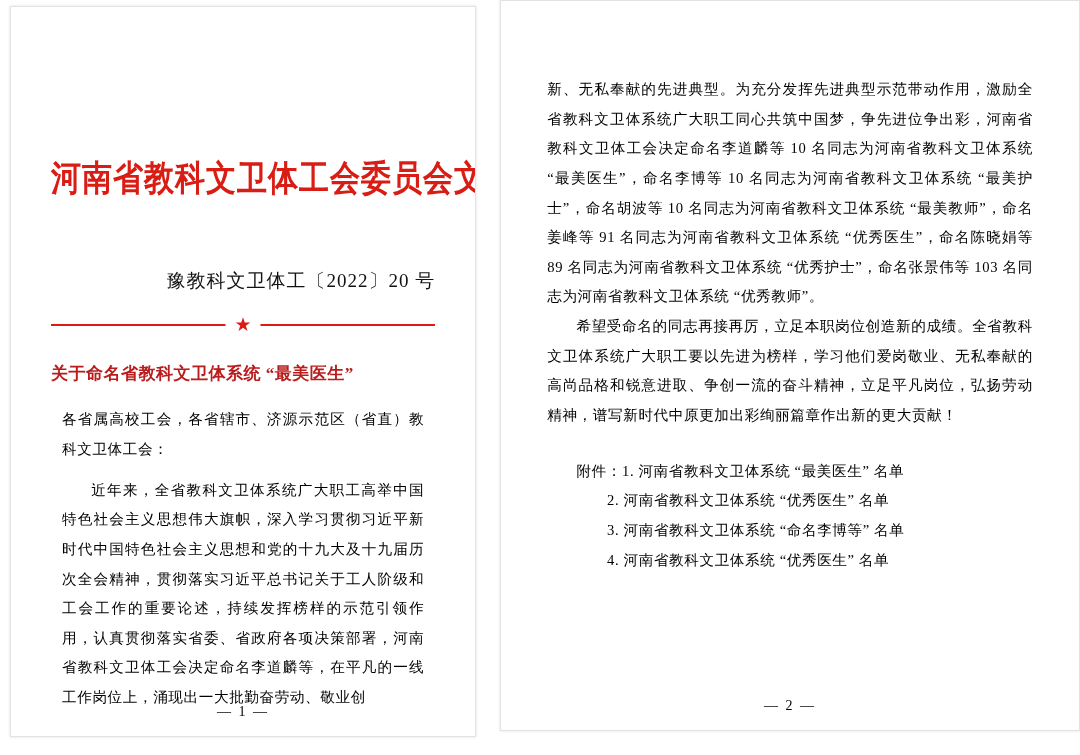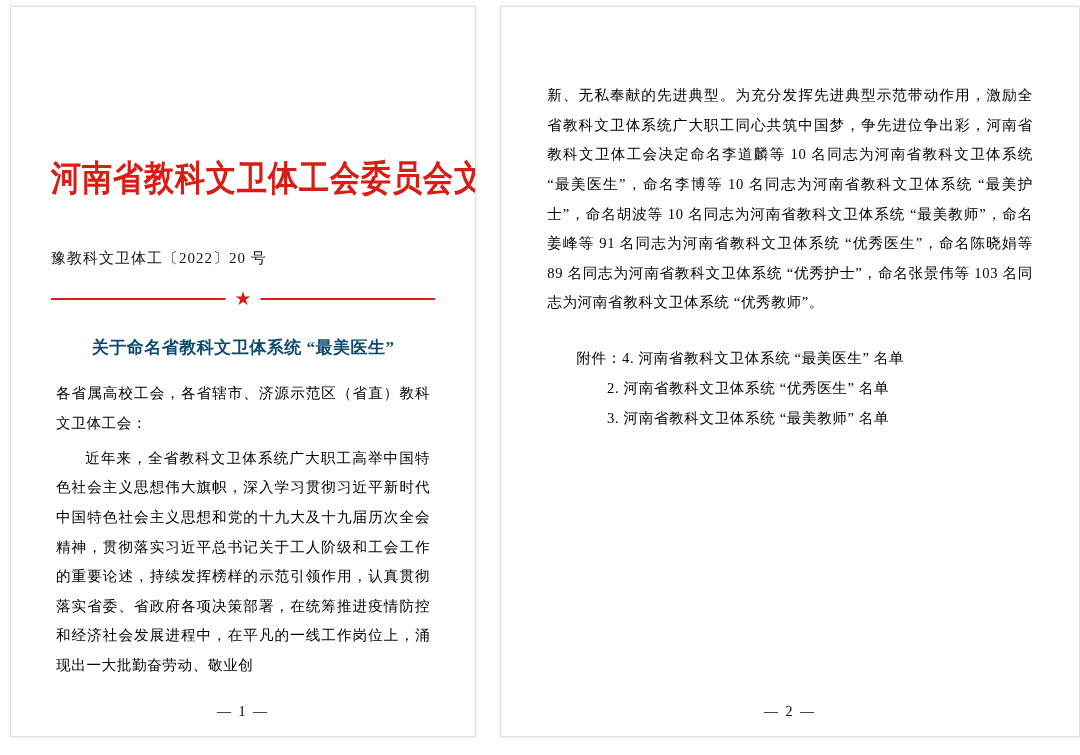--- a/index.html
+++ b/index.html
@@ -31,44 +31,44 @@
     width: 468px;
     height: 731px;
     margin: 6px 0 0 10px;
     border: 1px solid #e2e2e2;
     box-shadow: 0 0 3px rgba(0,0,0,0.12);
     padding: 0 40px;
   }
   .page-right {
     width: 582px;
     height: 731px;
-    margin: 6px 0 0 8px;
+    margin: 0 0 0 8px;
     border: 1px solid #e2e2e2;
     box-shadow: 0 0 3px rgba(0,0,0,0.12);
     padding: 0 46px;
   }
 
   
   .masthead {
     margin-top: 150px;
     text-align: center;
     color: #d91c14;
     font-family: "Liberation Serif", serif;
     font-weight: bold;
     font-size: 30px;
     letter-spacing: 1px;
     line-height: 1.2;
     white-space: nowrap;
     transform: scaleY(1.18);
     transform-origin: center top;
   }
   .doc-number {
-    margin-top: 56px;
-    text-align: left;
-    font-size: 15px;
+    margin-top: 75px;
+    text-align: right;
+    font-size: 19px;
     color: #111;
     letter-spacing: 1px;
   }
   .star-rule {
     margin-top: 22px;
     position: relative;
     height: 16px;
   }
   .star-rule .line {
     position: absolute;
@@ -84,37 +84,37 @@
     top: -1px;
     transform: translateX(-50%);
     color: #d91c14;
     font-size: 19px;
     line-height: 19px;
     background: #fff;
     padding: 0 9px;
   }
   .doc-title {
     margin-top: 26px;
-    text-align: center;
+    text-align: left;
     font-size: 17px;
     font-weight: bold;
     line-height: 1.85;
-    color: #0c4a6e;
+    color: #b91c1c;
     letter-spacing: 0.5px;
   }
   .body-text {
     margin-top: 16px;
     font-size: 14.6px;
     line-height: 2.03;
     color: #000;
     text-align: justify;
     letter-spacing: 0.6px;
   }
   .body-text p {
-    margin: 5px;
+    margin: 11px;
   }
   .indent2 { text-indent: 2em; }
   .page-num {
     position: absolute;
     bottom: 16px;
     left: 0;
     right: 0;
     text-align: center;
     font-size: 14px;
     color: #000;
@@ -159,43 +159,48 @@
       <div class="line"></div>
       <div class="star">★</div>
     </div>
 
     <div class="doc-title">
       <div>关于命名省教科文卫体系统 “最美医生”</div>
     </div>
 
     <div class="body-text">
       <p>各省属高校工会，各省辖市、济源示范区（省直）教科文卫体工会：</p>
-      <p class="indent2">近年来，全省教科文卫体系统广大职工高举中国特色社会主义思想伟大旗帜，深入学习贯彻习近平新时代中国特色社会主义思想和党的十九大及十九届历次全会精神，贯彻落实习近平总书记关于工人阶级和工会工作的重要论述，持续发挥榜样的示范引领作用，认真贯彻落实省委、省政府各项决策部署，在统筹推进疫情防控和经济社会发展进程中，在平凡的一线工作岗位上，涌现出一大批勤奋劳动、敬业创</p>
+      <p class="indent2">近年来，全省教科文卫体系统广大职工高举中国特色社会主义思想伟大旗帜，深入学习贯彻习近平新时代中国特色社会主义思想和党的十九大及十九届历次全会精神，贯彻落实习近平总书记关于工人阶级和工会工作的重要论述，持续发挥榜样的示范引领作用，认真贯彻落实省委、省政府各项决策部署，河南省教科文卫体工会决定命名李道麟等，在平凡的一线工作岗位上，涌现出一大批勤奋劳动、敬业创</p>
     </div>
 
     <div class="page-num">— 1 —</div>
   </div>
 
   <div class="page page-right">
 
     <div class="right-body">
       <p>新、无私奉献的先进典型。为充分发挥先进典型示范带动作用，激励全省教科文卫体系统广大职工同心共筑中国梦，争先进位争出彩，河南省教科文卫体工会决定命名李道麟等 10 名同志为河南省教科文卫体系统 “最美医生”，命名李博等 10 名同志为河南省教科文卫体系统 “最美护士”，命名胡波等 10 名同志为河南省教科文卫体系统 “最美教师”，命名姜峰等 91 名同志为河南省教科文卫体系统 “优秀医生”，命名陈晓娟等 89 名同志为河南省教科文卫体系统 “优秀护士”，命名张景伟等 103 名同志为河南省教科文卫体系统 “优秀教师”。</p>
+      <p class="indent2">希望受命名的同志再接再厉，立足本职岗位创造新的成绩。全省教科文卫体系统广大职工要以先进为榜样，学习他们爱岗敬业、无私奉献的高尚品格和锐意进取、争创一流的奋斗精神，立足平凡岗位，弘扬劳动精神，谱写新时代中原更加出彩绚丽篇章作出新的更大贡献！</p>
     </div>
 
     <div class="attach-block">
       <div class="attach-head">
-        <span>附件：4.</span>
+        <span>附件：1.</span>
         <span>河南省教科文卫体系统 “最美医生” 名单</span>
       </div>
       <div class="attach-item">
         <span>2.</span>
         <span>河南省教科文卫体系统 “优秀医生” 名单</span>
       </div>
       <div class="attach-item">
         <span>3.</span>
-        <span>河南省教科文卫体系统 “最美教师” 名单</span>
+        <span>河南省教科文卫体系统 “命名李博等” 名单</span>
+      </div>
+      <div class="attach-item">
+        <span>4.</span>
+        <span>河南省教科文卫体系统 “优秀医生” 名单</span>
       </div>
     </div>
 
     <div class="page-num">— 2 —</div>
   </div>
 
 </div>
 
 </body></html>

